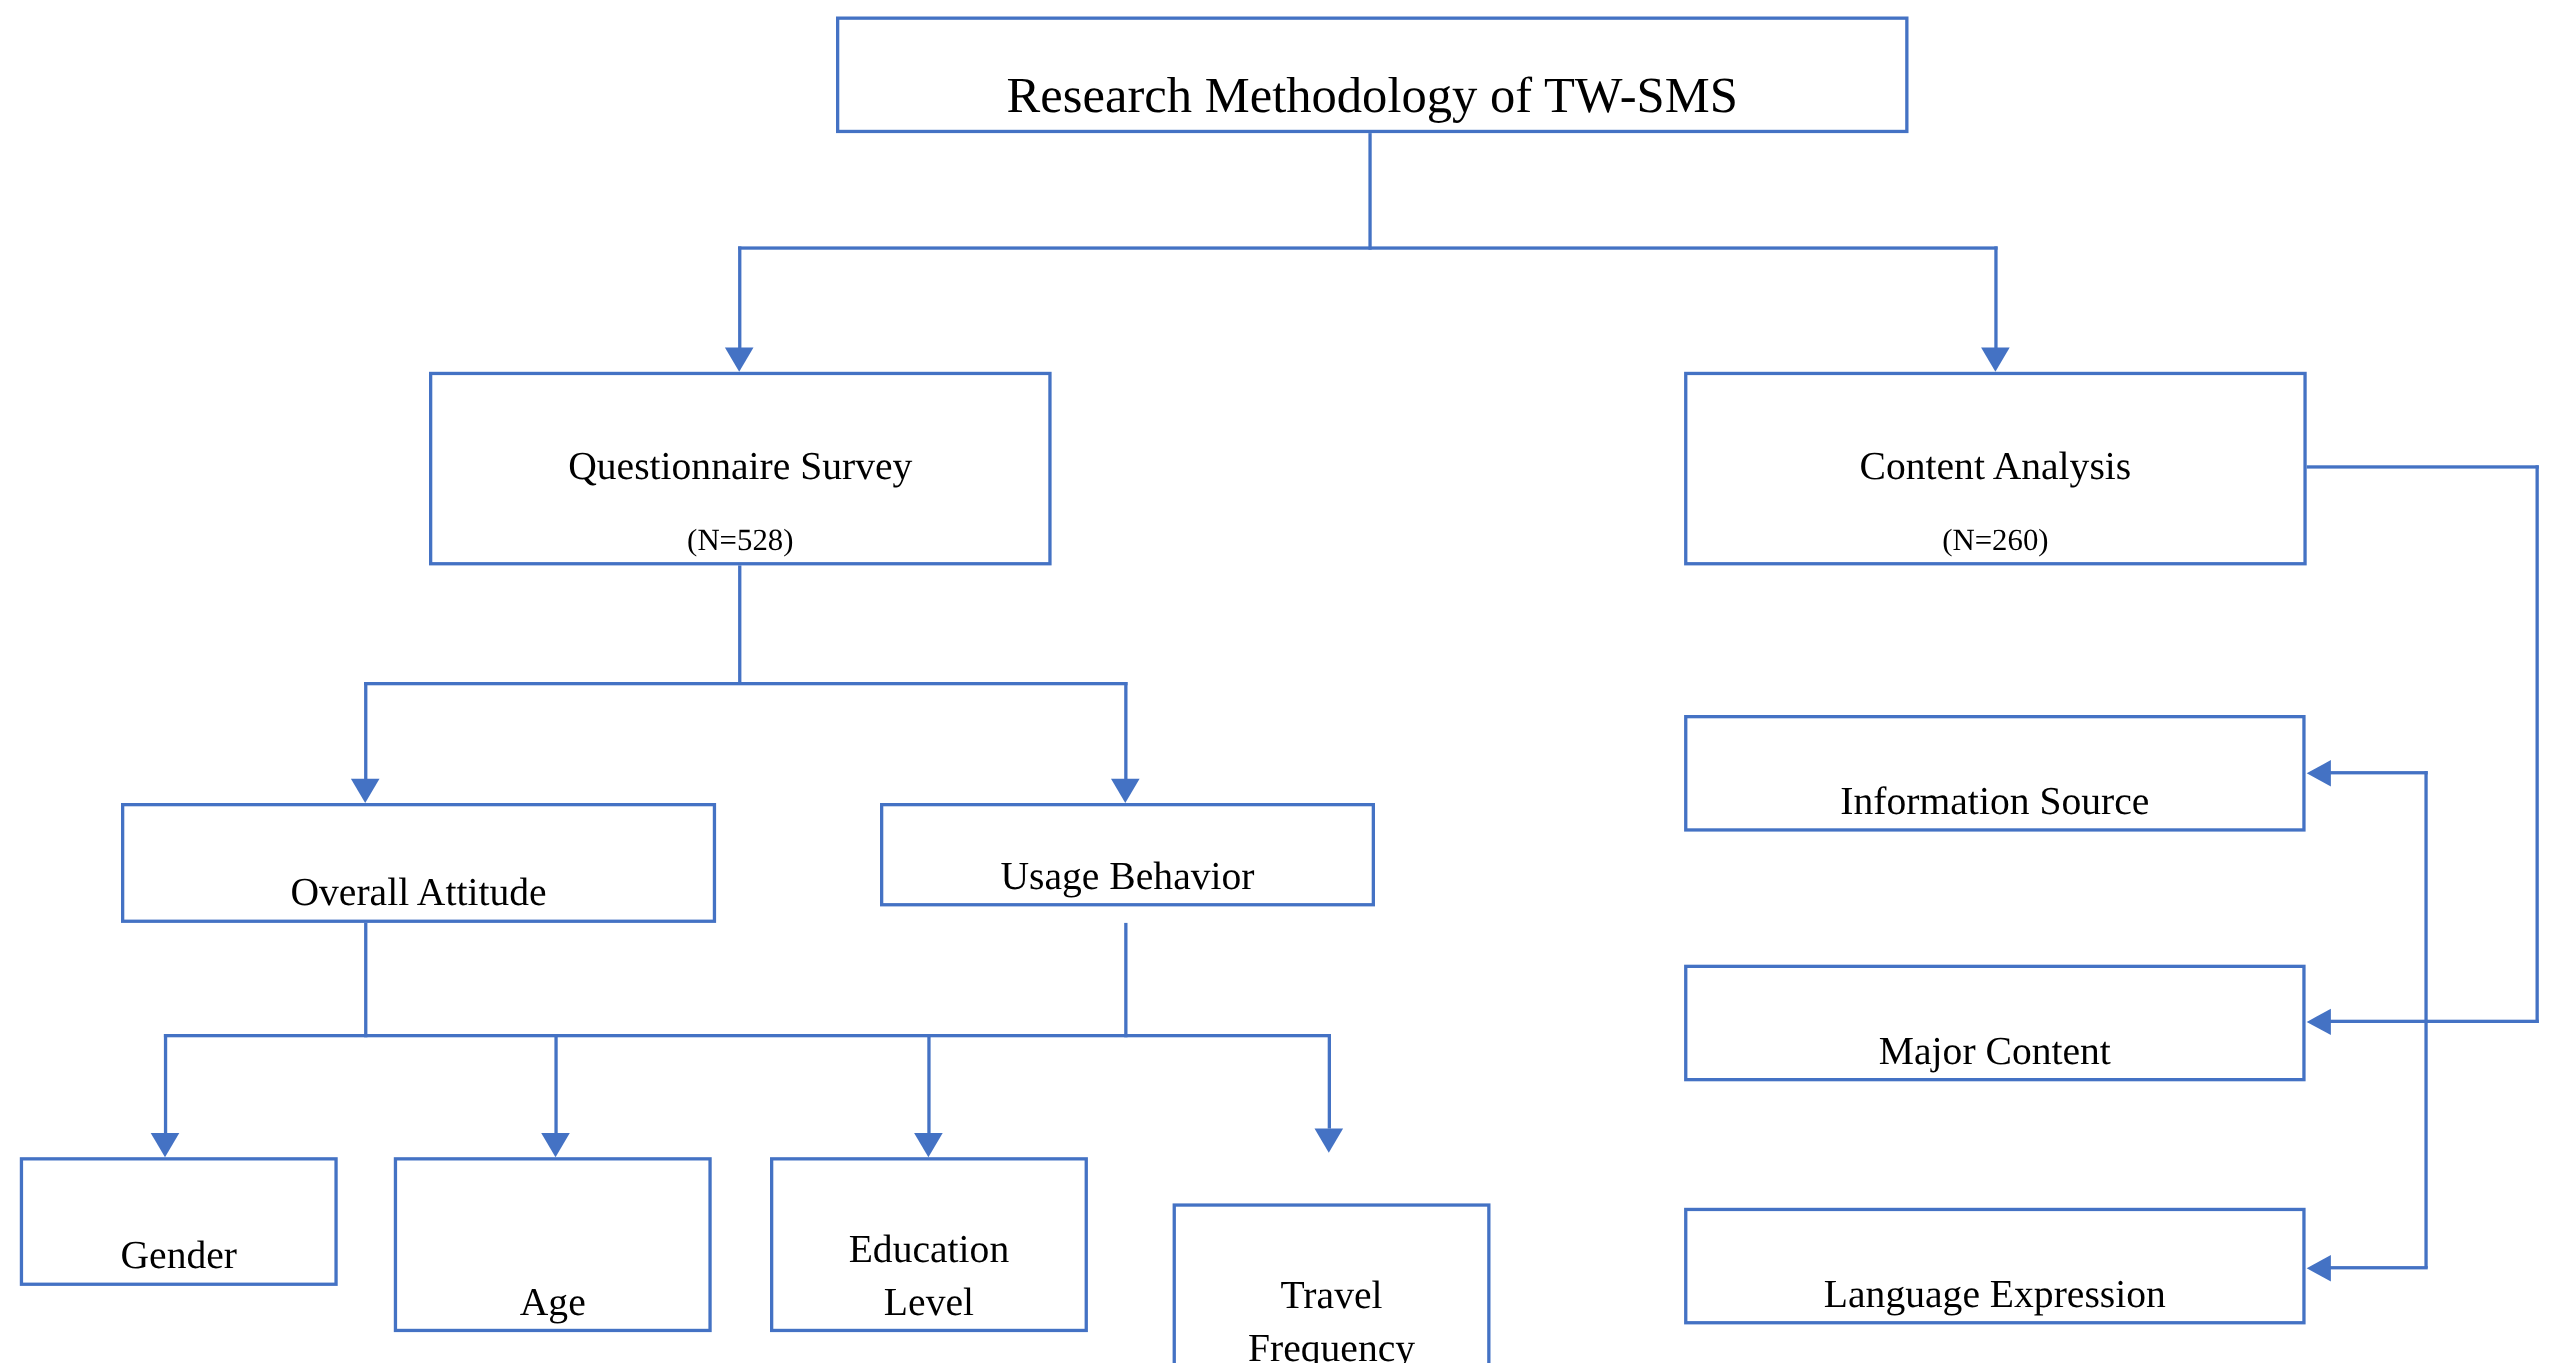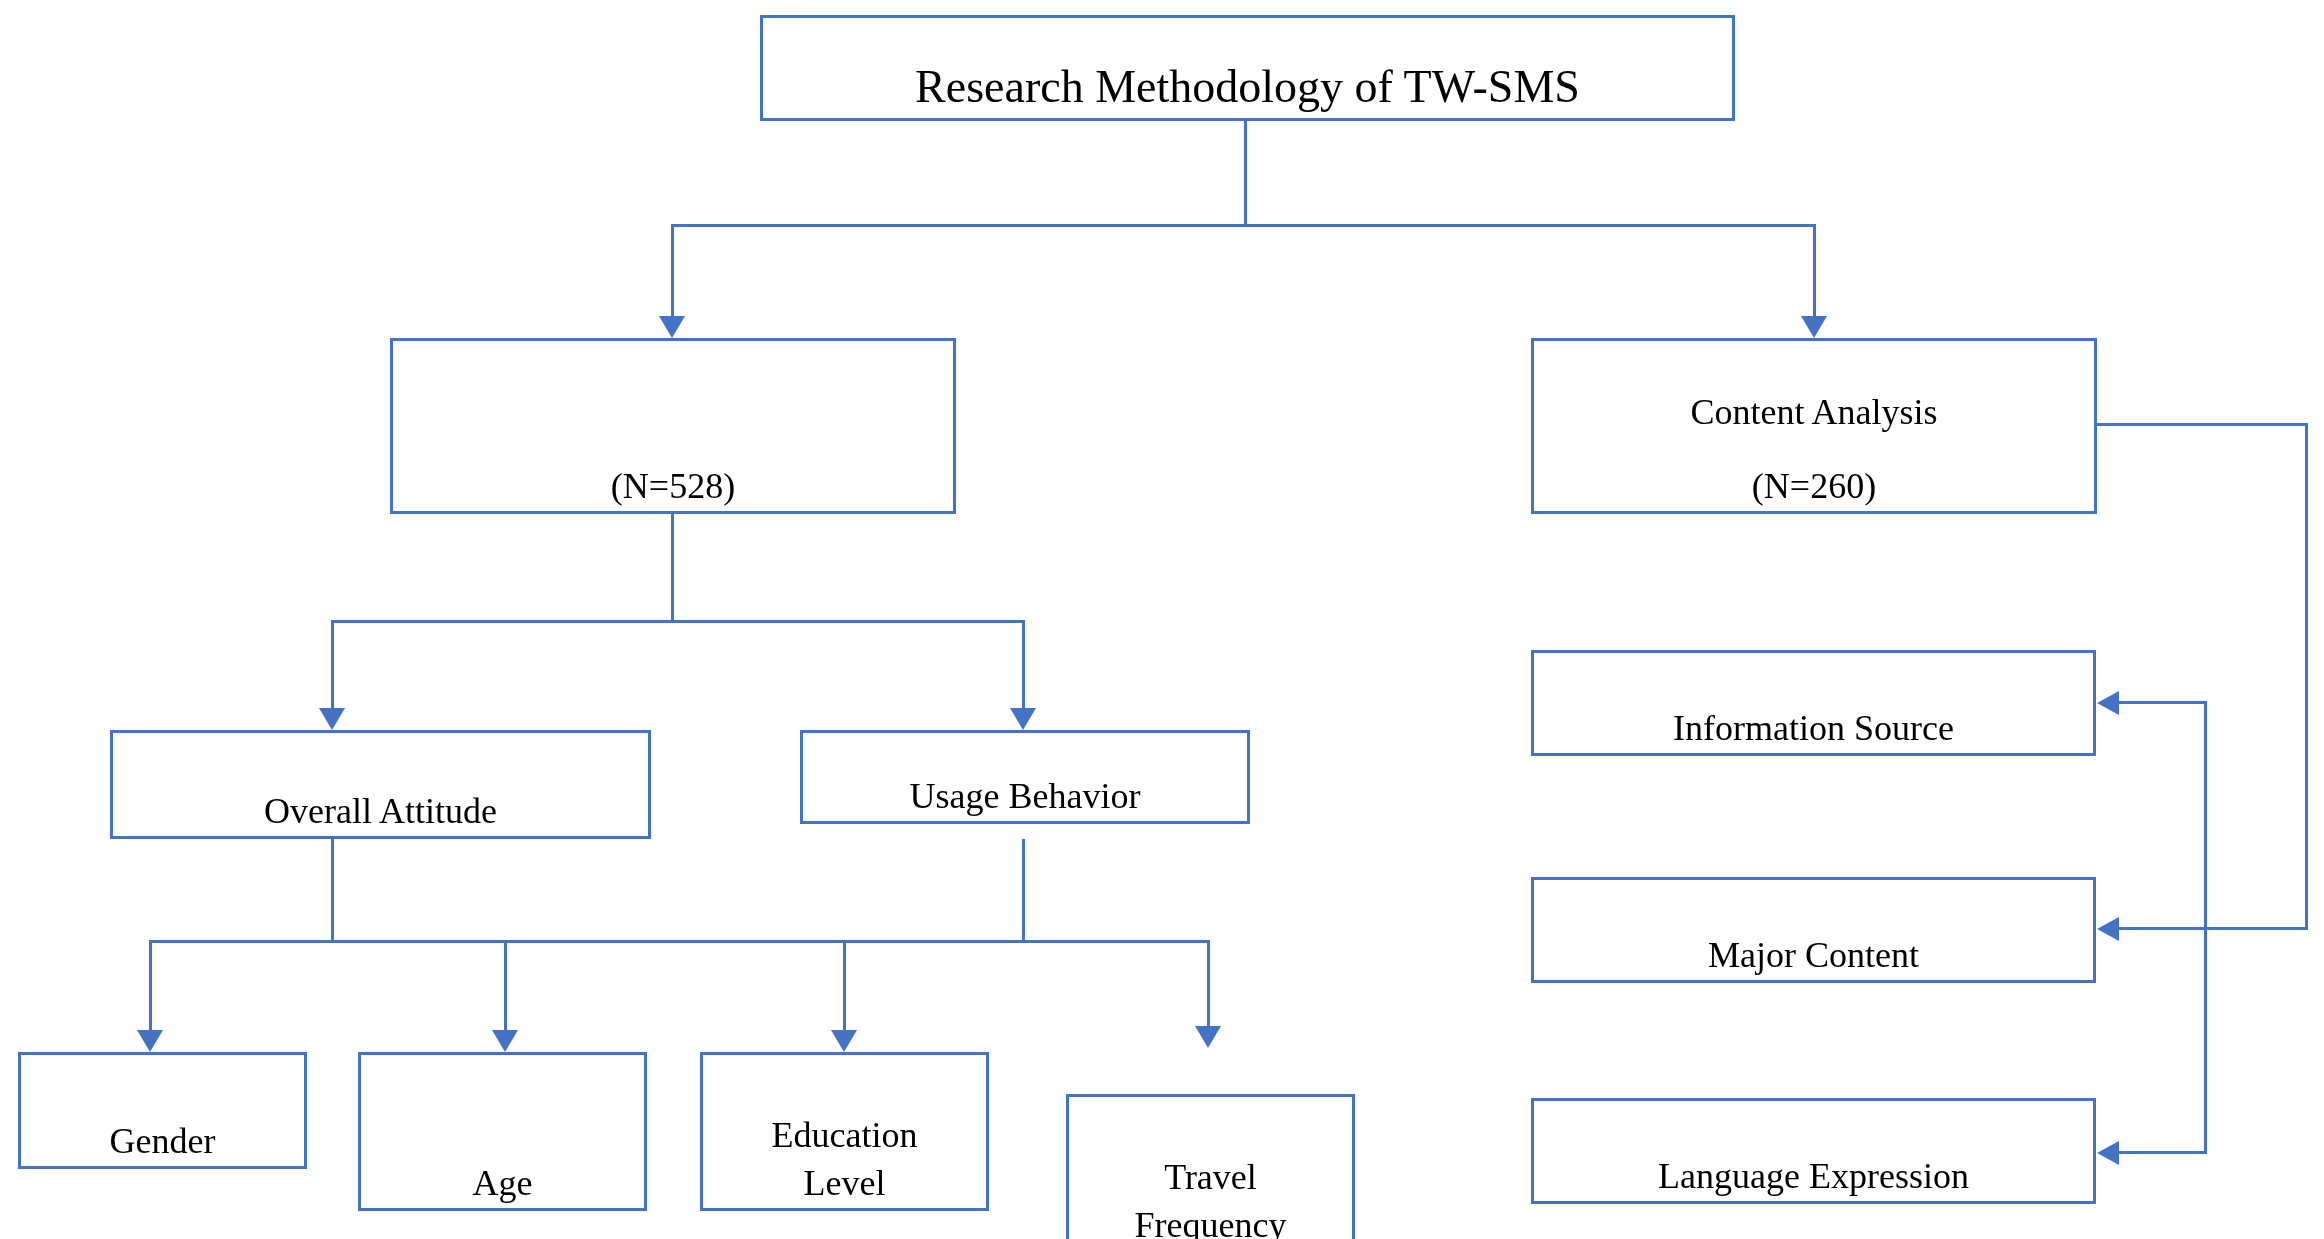--- a/index.html
+++ b/index.html
@@ -19,21 +19,21 @@
   .box{
     position:absolute;
     border:3px solid var(--accent);
     background:var(--bg);
     display:flex;flex-direction:column;
     align-items:center;justify-content:flex-end;
     text-align:center;
     box-sizing:border-box;
   }
   .box .lbl{font-size:36px;line-height:1.35;}
-  .box .sub{font-size:36px;line-height:1.35;}
+  .box .sub{font-size:28px;line-height:1.35;}
   .box.two-row{gap:26px;}
   .box.title .lbl{font-size:46px;}
   .wrap .lbl{padding:0 34px;}
   .line{position:absolute;background:var(--accent);}
   .arrow-down{
     position:absolute;width:0;height:0;
     border-left:13px solid transparent;
     border-right:13px solid transparent;
     border-top:22px solid var(--accent);
   }
@@ -47,20 +47,21 @@
 </head>
 <body>
 
 <div class="canvas">
 
   <div class="box title" style="left:760px;top:15px;width:975px;height:106px;">
     <span class="lbl">Research Methodology of TW-SMS</span>
   </div>
 
   <div class="box two-row" style="left:390px;top:338px;width:566px;height:176px;">
+    <span class="lbl">Questionnaire Survey</span>
     <span class="sub">(N=528)</span>
   </div>
 
   <div class="box two-row" style="left:1531px;top:338px;width:566px;height:176px;">
     <span class="lbl">Content Analysis</span>
     <span class="sub">(N=260)</span>
   </div>
 
   <div class="box" style="left:110px;top:730px;width:541px;height:109px;">
     <span class="lbl">Overall Attitude</span>

